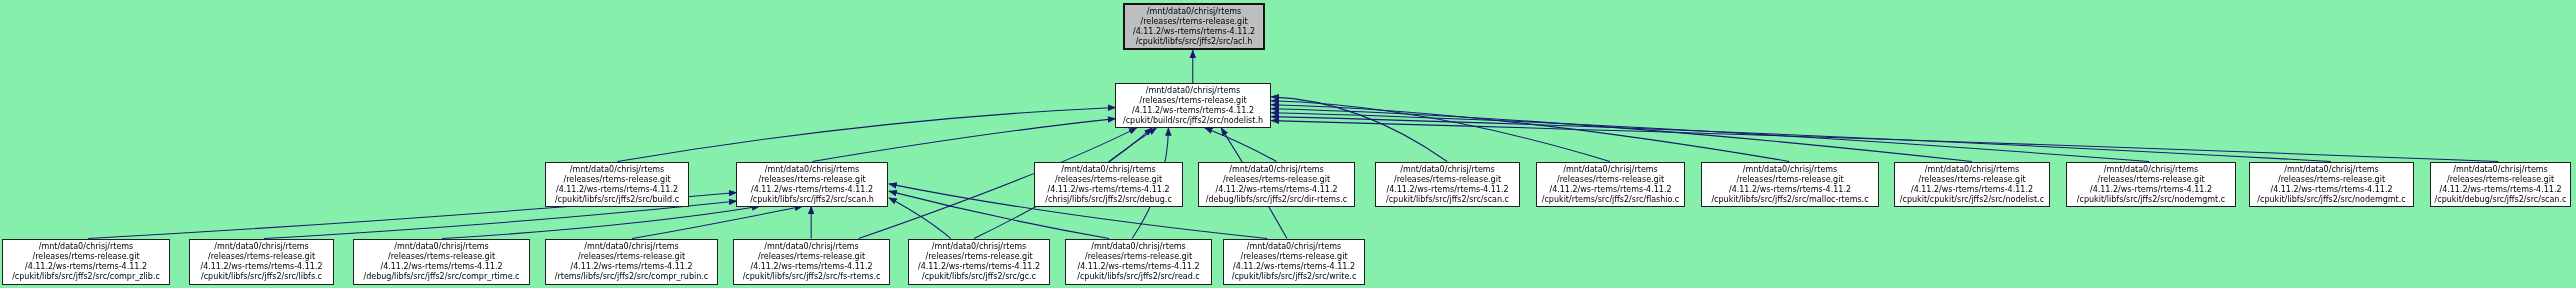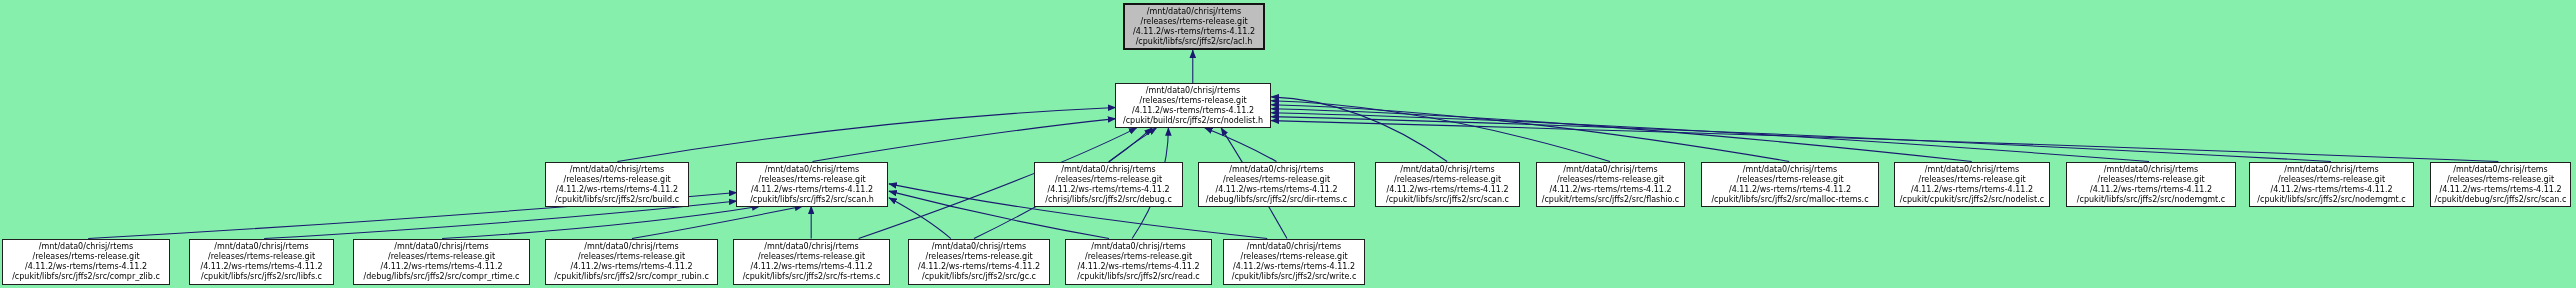--- a/index.html
+++ b/index.html
@@ -164,21 +164,21 @@
       <div class="node" style="left: 353px; top: 239px; width: 177px; height: 46px;">
         <div class="ln">/mnt/data0/chrisj/rtems</div>
         <div class="ln">/releases/rtems-release.git</div>
         <div class="ln">/4.11.2/ws-rtems/rtems-4.11.2</div>
         <div class="ln">/debug/libfs/src/jffs2/src/compr_rtime.c</div>
       </div>
       <div class="node" style="left: 545px; top: 239px; width: 173px; height: 46px;">
         <div class="ln">/mnt/data0/chrisj/rtems</div>
         <div class="ln">/releases/rtems-release.git</div>
         <div class="ln">/4.11.2/ws-rtems/rtems-4.11.2</div>
-        <div class="ln">/cpukit/libfs/src/jffs2/src/compr_rubin.c</div>
+        <div class="ln">/rtems/libfs/src/jffs2/src/compr_rubin.c</div>
       </div>
       <div class="node" style="left: 733px; top: 239px; width: 157px; height: 46px;">
         <div class="ln">/mnt/data0/chrisj/rtems</div>
         <div class="ln">/releases/rtems-release.git</div>
         <div class="ln">/4.11.2/ws-rtems/rtems-4.11.2</div>
         <div class="ln">/cpukit/libfs/src/jffs2/src/fs-rtems.c</div>
       </div>
       <div class="node" style="left: 908px; top: 239px; width: 142px; height: 46px;">
         <div class="ln">/mnt/data0/chrisj/rtems</div>
         <div class="ln">/releases/rtems-release.git</div>

